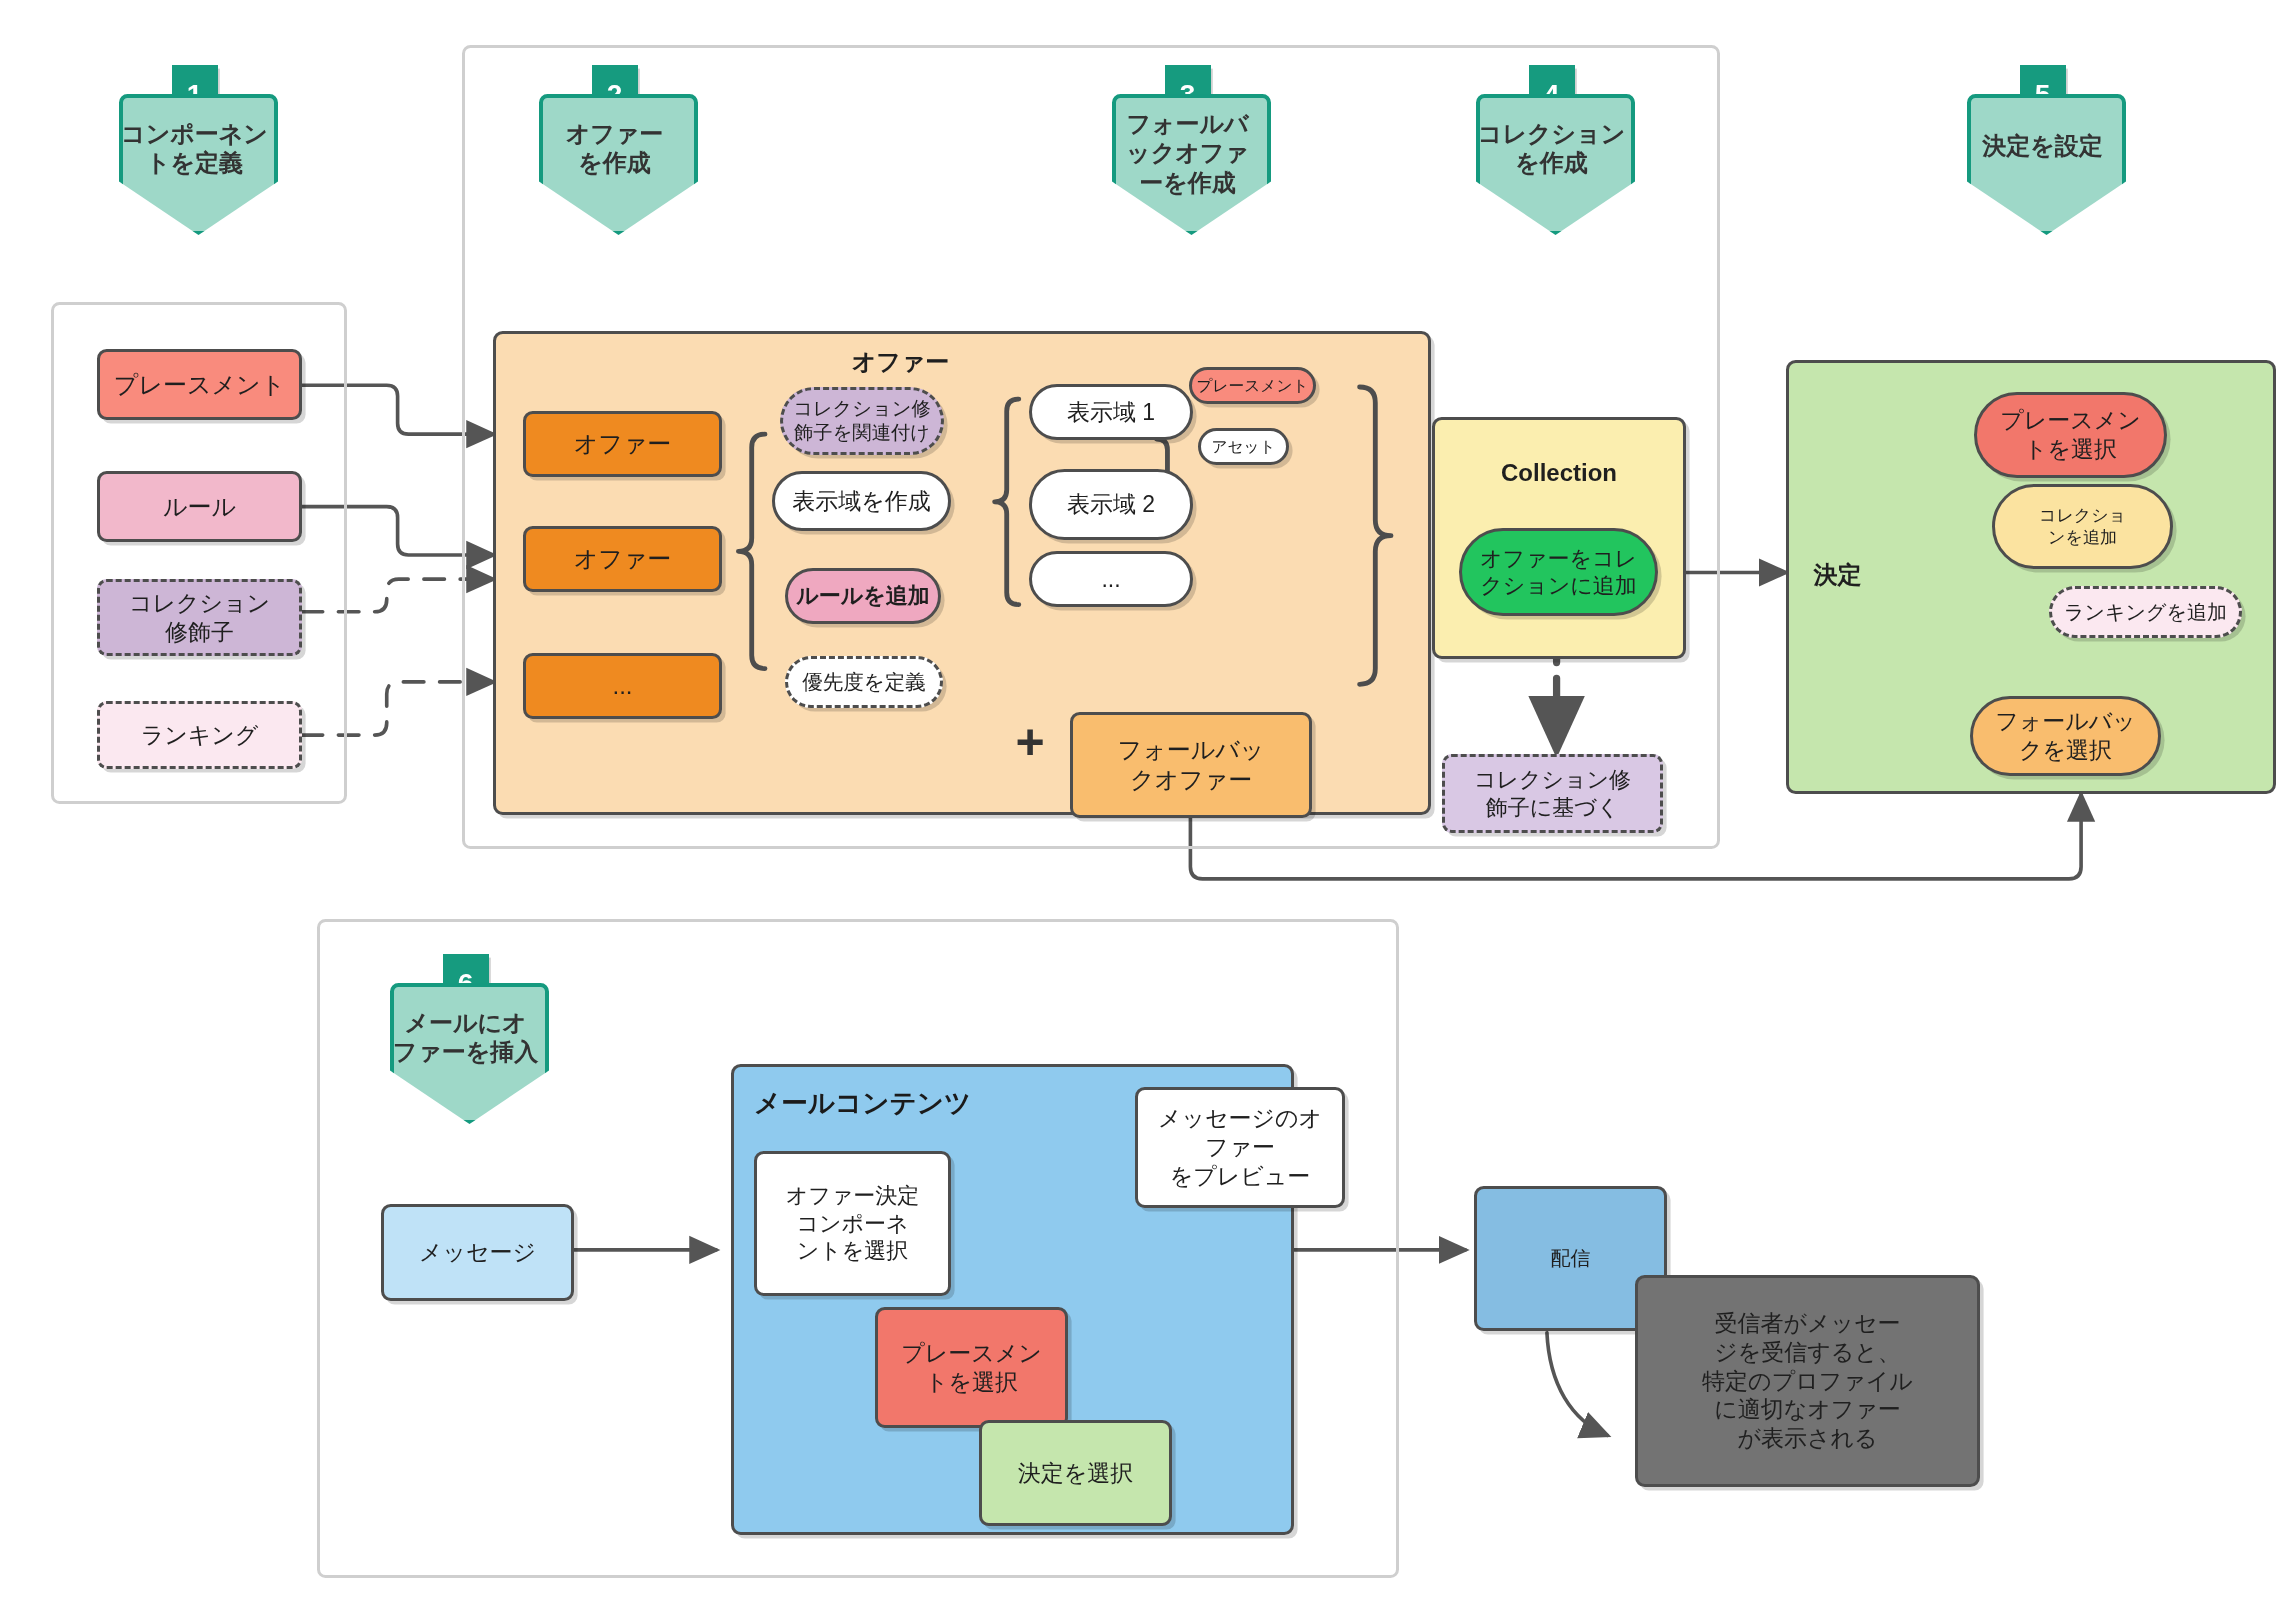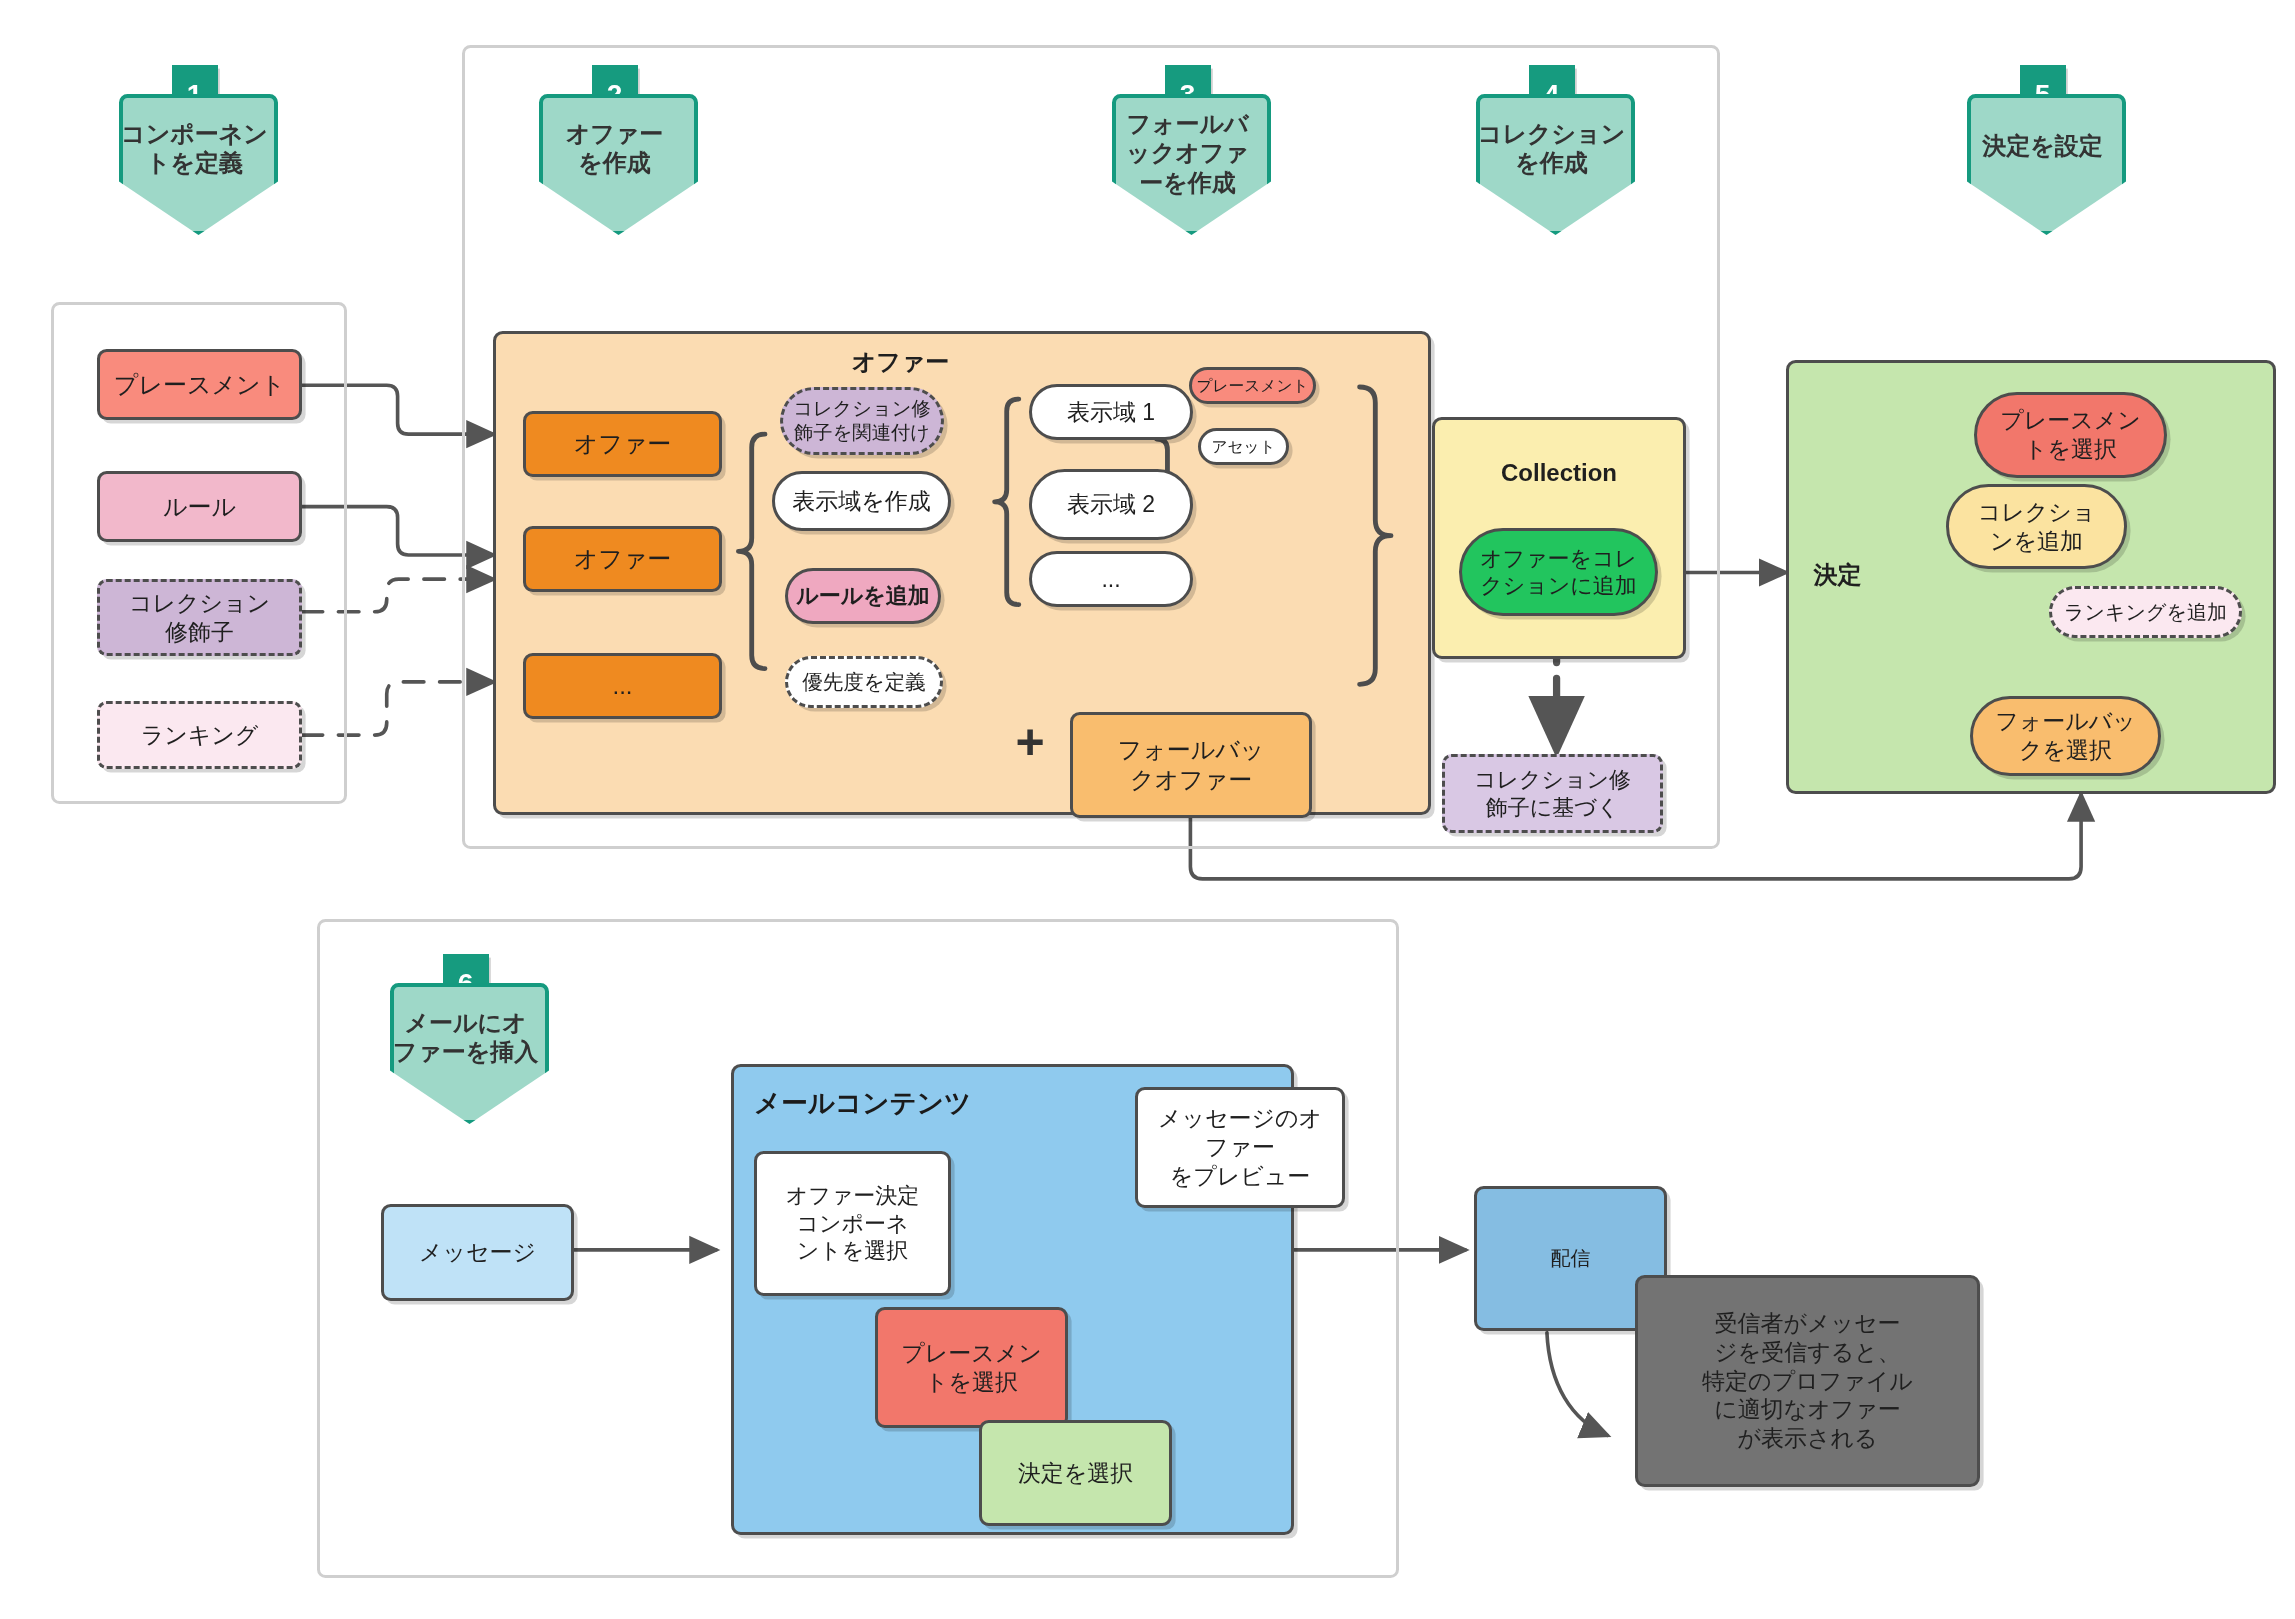--- a/index.html
+++ b/index.html
@@ -225,21 +225,21 @@
 飾子に基づく</span>
   </div>
 
   <div class="node rect nosh" style="left:1786px;top:360px;width:490px;height:434px;background:#c5e6ad;border-width:3px;"></div>
   <div class="lbl t-title" style="left:1789px;top:559px;width:97px;">決定</div>
 
   <div class="node pill" style="left:1974px;top:392px;width:193px;height:86px;background:#f2776b;font-size:23px;">
     <span style="white-space:pre-line;">プレースメン
 トを選択</span>
   </div>
-  <div class="node pill" style="left:1946px;top:484px;width:181px;height:85px;background:#fbe3a0;font-size:23px;">
+  <div class="node pill" style="left:1992px;top:484px;width:181px;height:85px;background:#fbe3a0;font-size:17px;">
     <span style="white-space:pre-line;">コレクショ
 ンを追加</span>
   </div>
   <div class="node pill dash" style="left:2049px;top:586px;width:193px;height:52px;background:#fbe8f0;font-size:20px;">
     <span>ランキングを追加</span>
   </div>
   <div class="node pill" style="left:1970px;top:696px;width:191px;height:80px;background:#f9bd6e;font-size:23px;">
     <span style="white-space:pre-line;">フォールバッ
 クを選択</span>
   </div>

